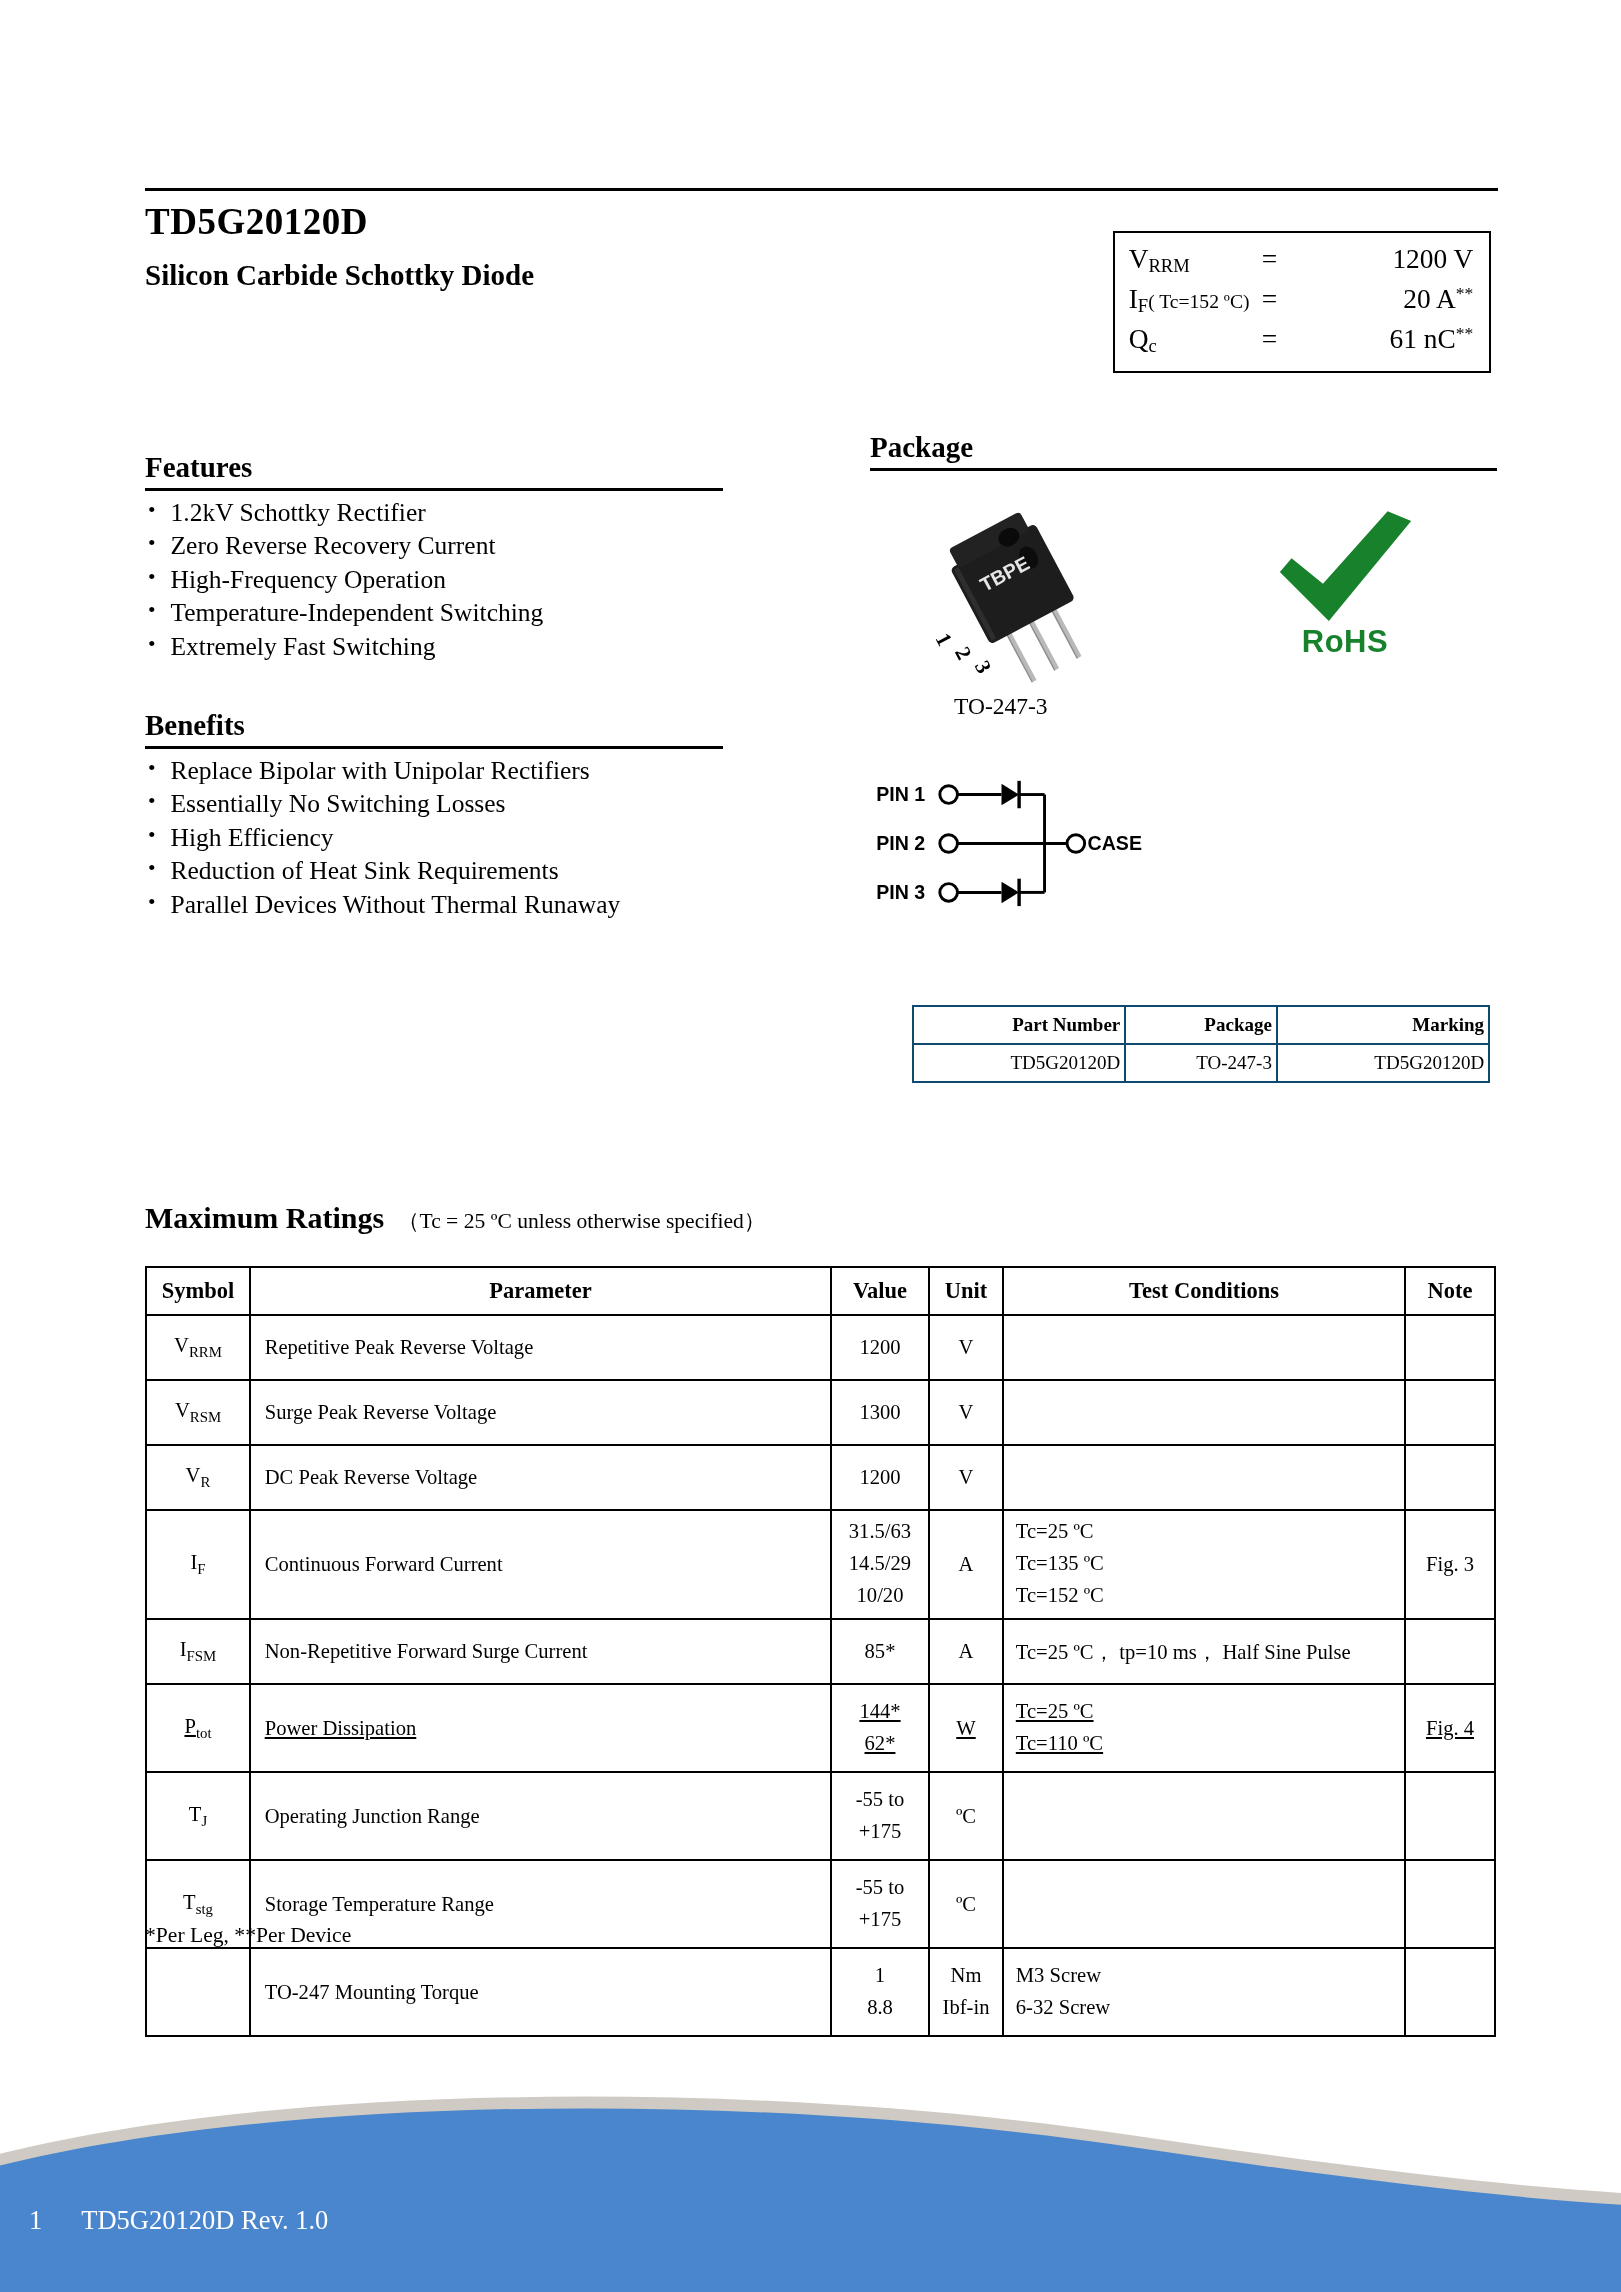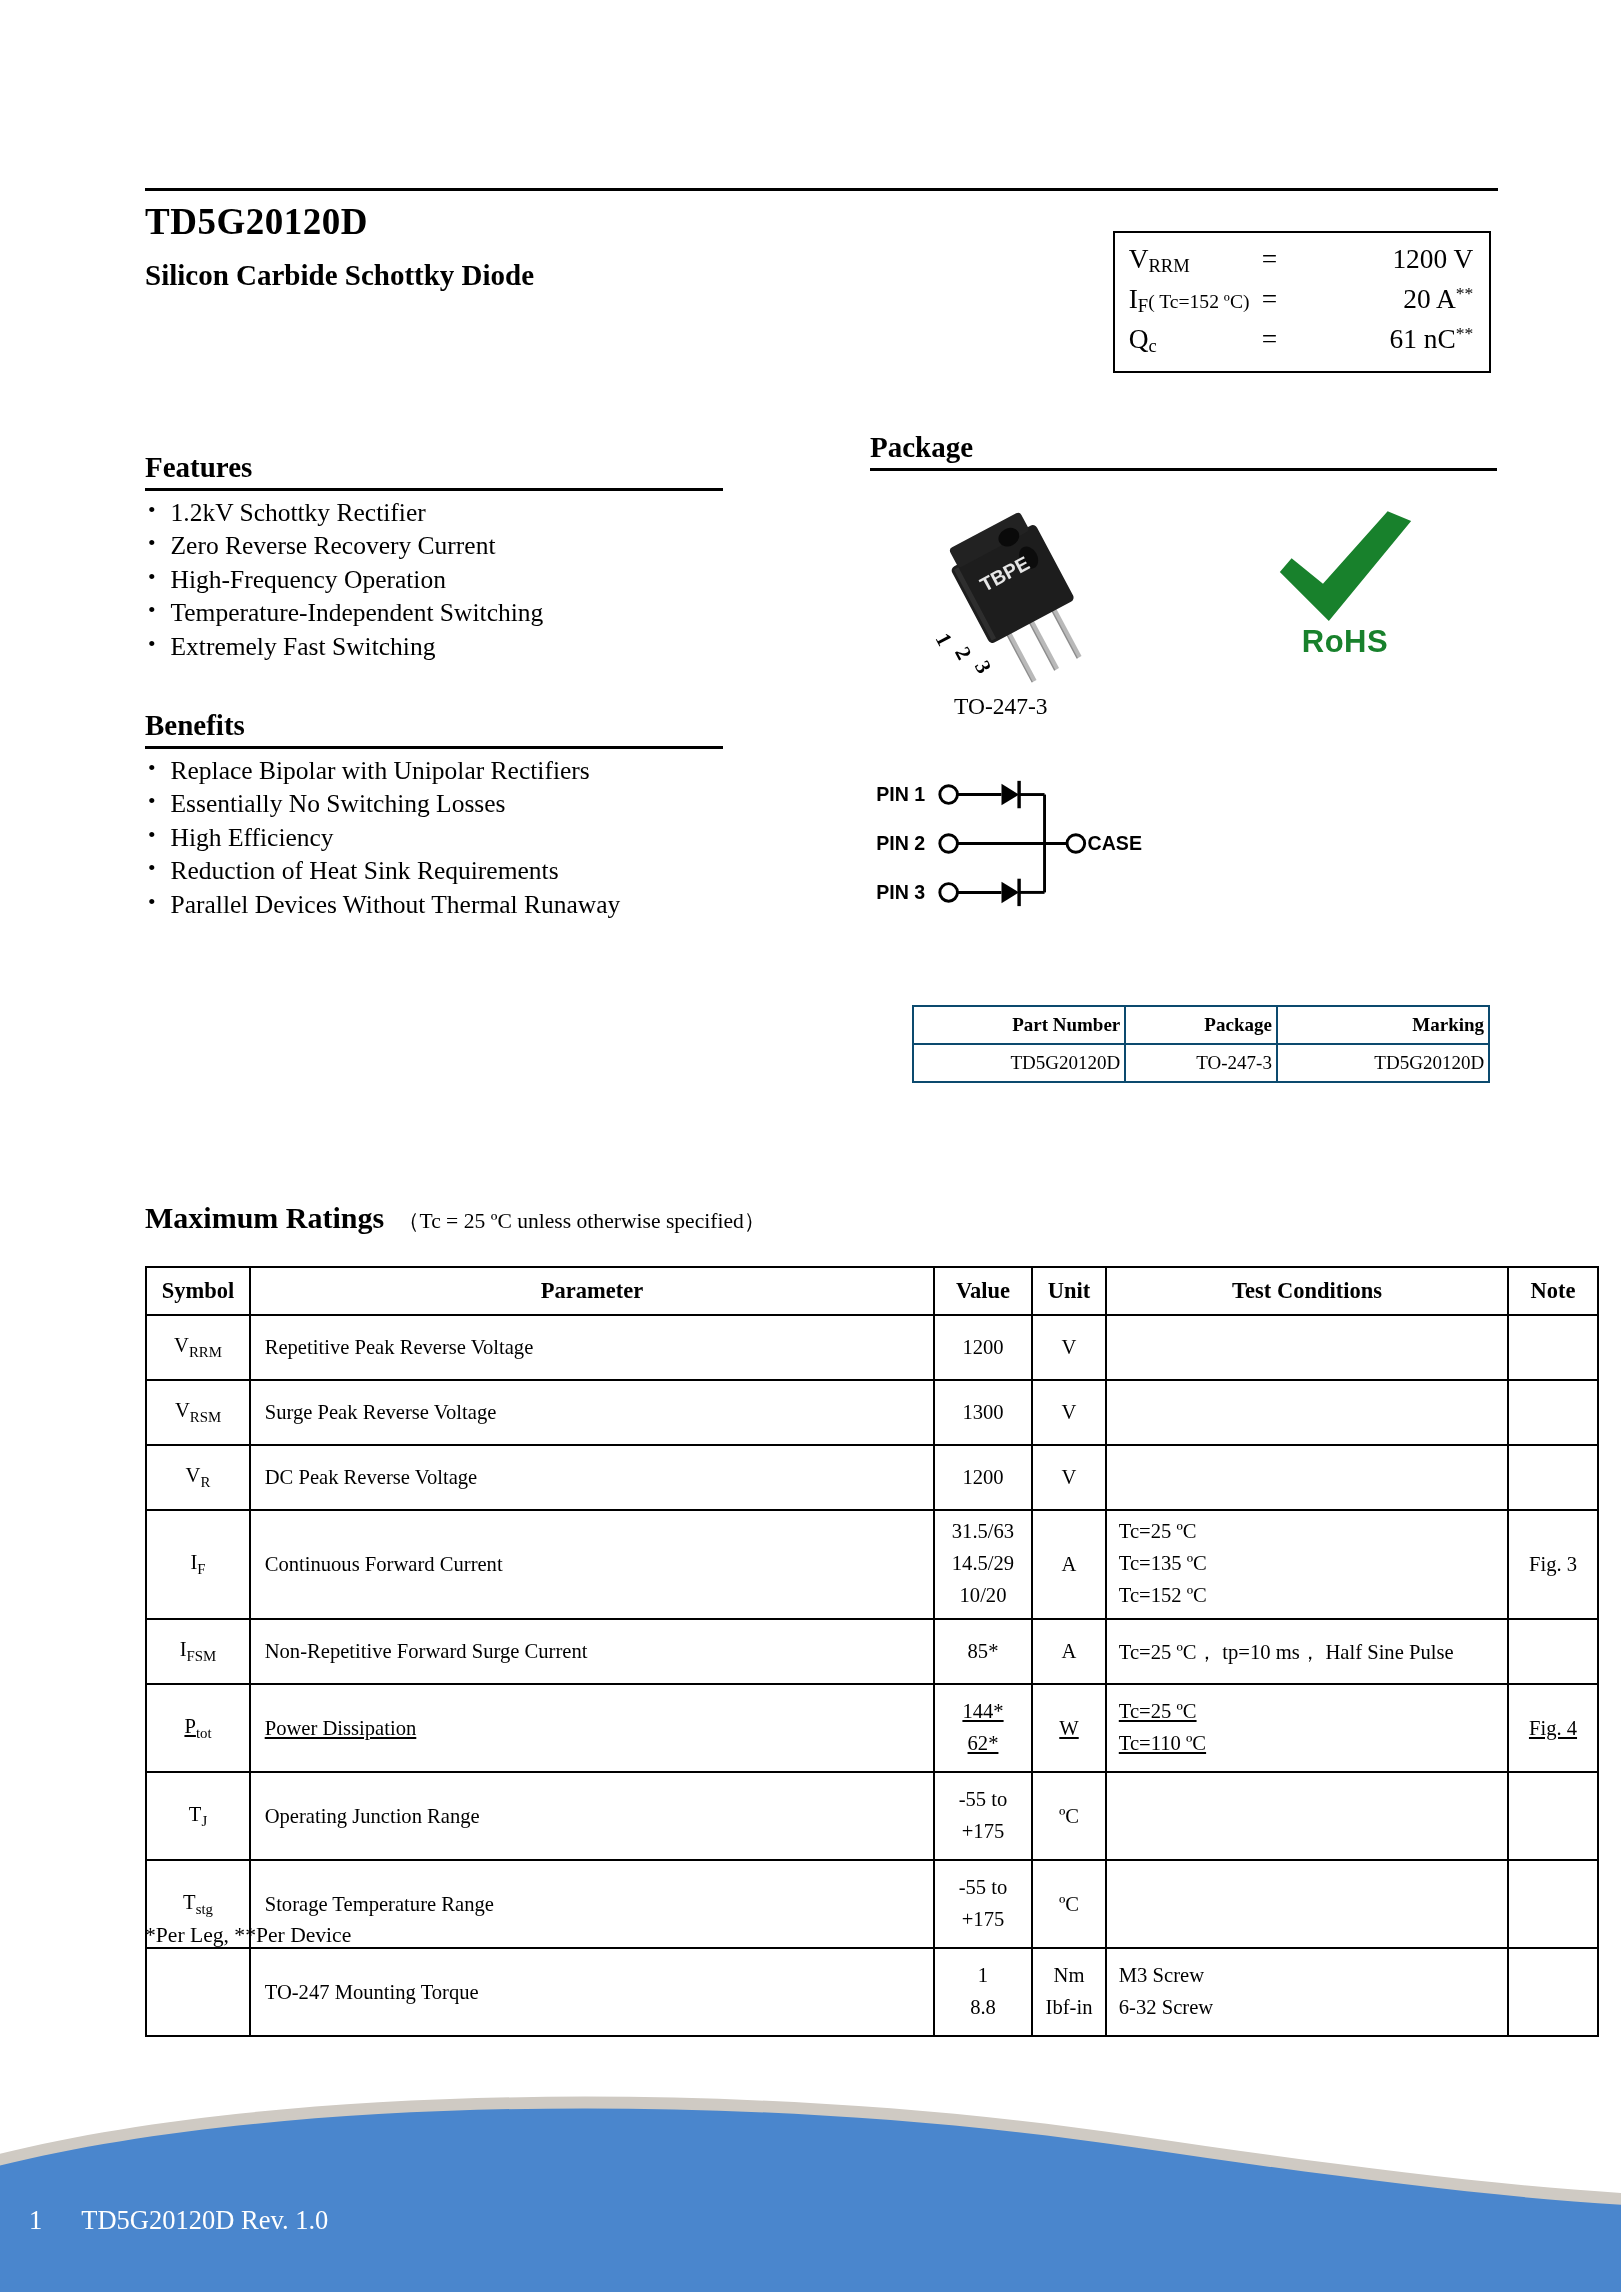--- a/index.html
+++ b/index.html
@@ -192,21 +192,21 @@
   }
   #max-heading .mh-note {
     font-size: 21.6px;
     padding-left: 13.7px;
   }
 
   .ratings {
     position: absolute;
     left: 145px;
     top: 1266px;
-    width: 1454px;
+    width: 1351px;
     border-collapse: collapse;
     table-layout: fixed;
   }
   .ratings th, .ratings td {
     border: 2px solid #000;
     font-size: 20.6px;
     padding: 5.9px 7.8px;
     vertical-align: middle;
   }
   .ratings th {

